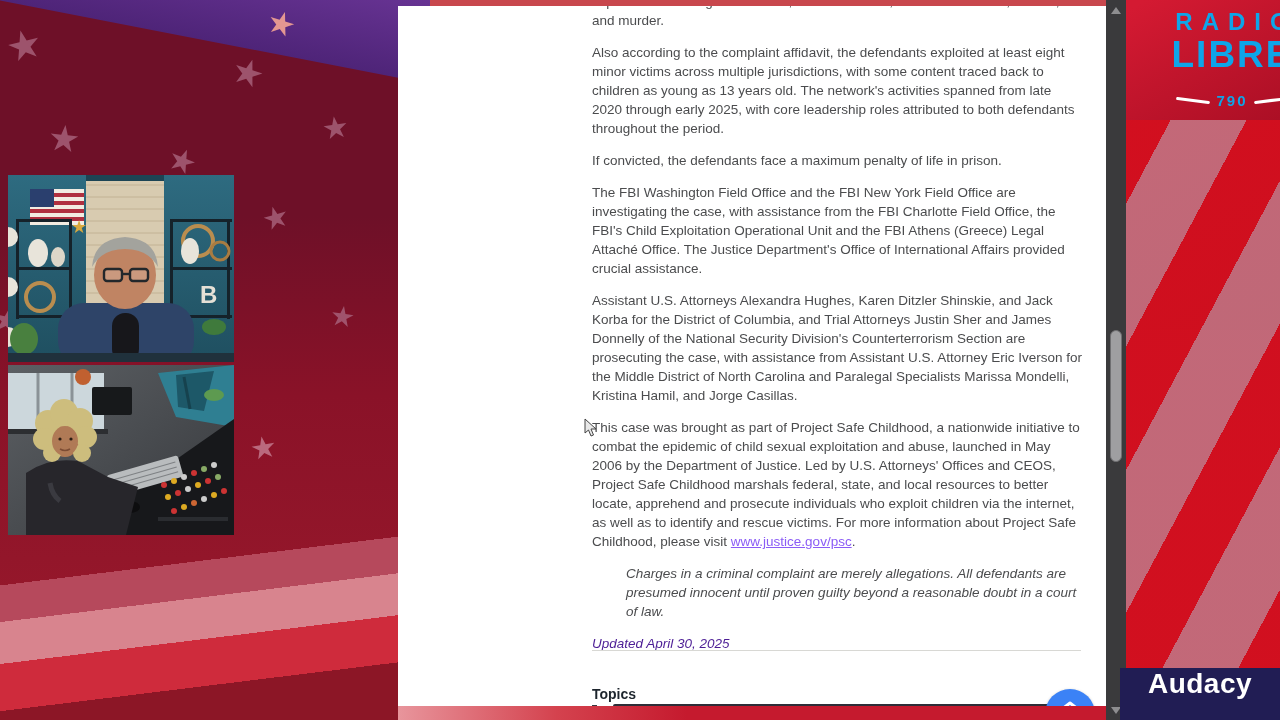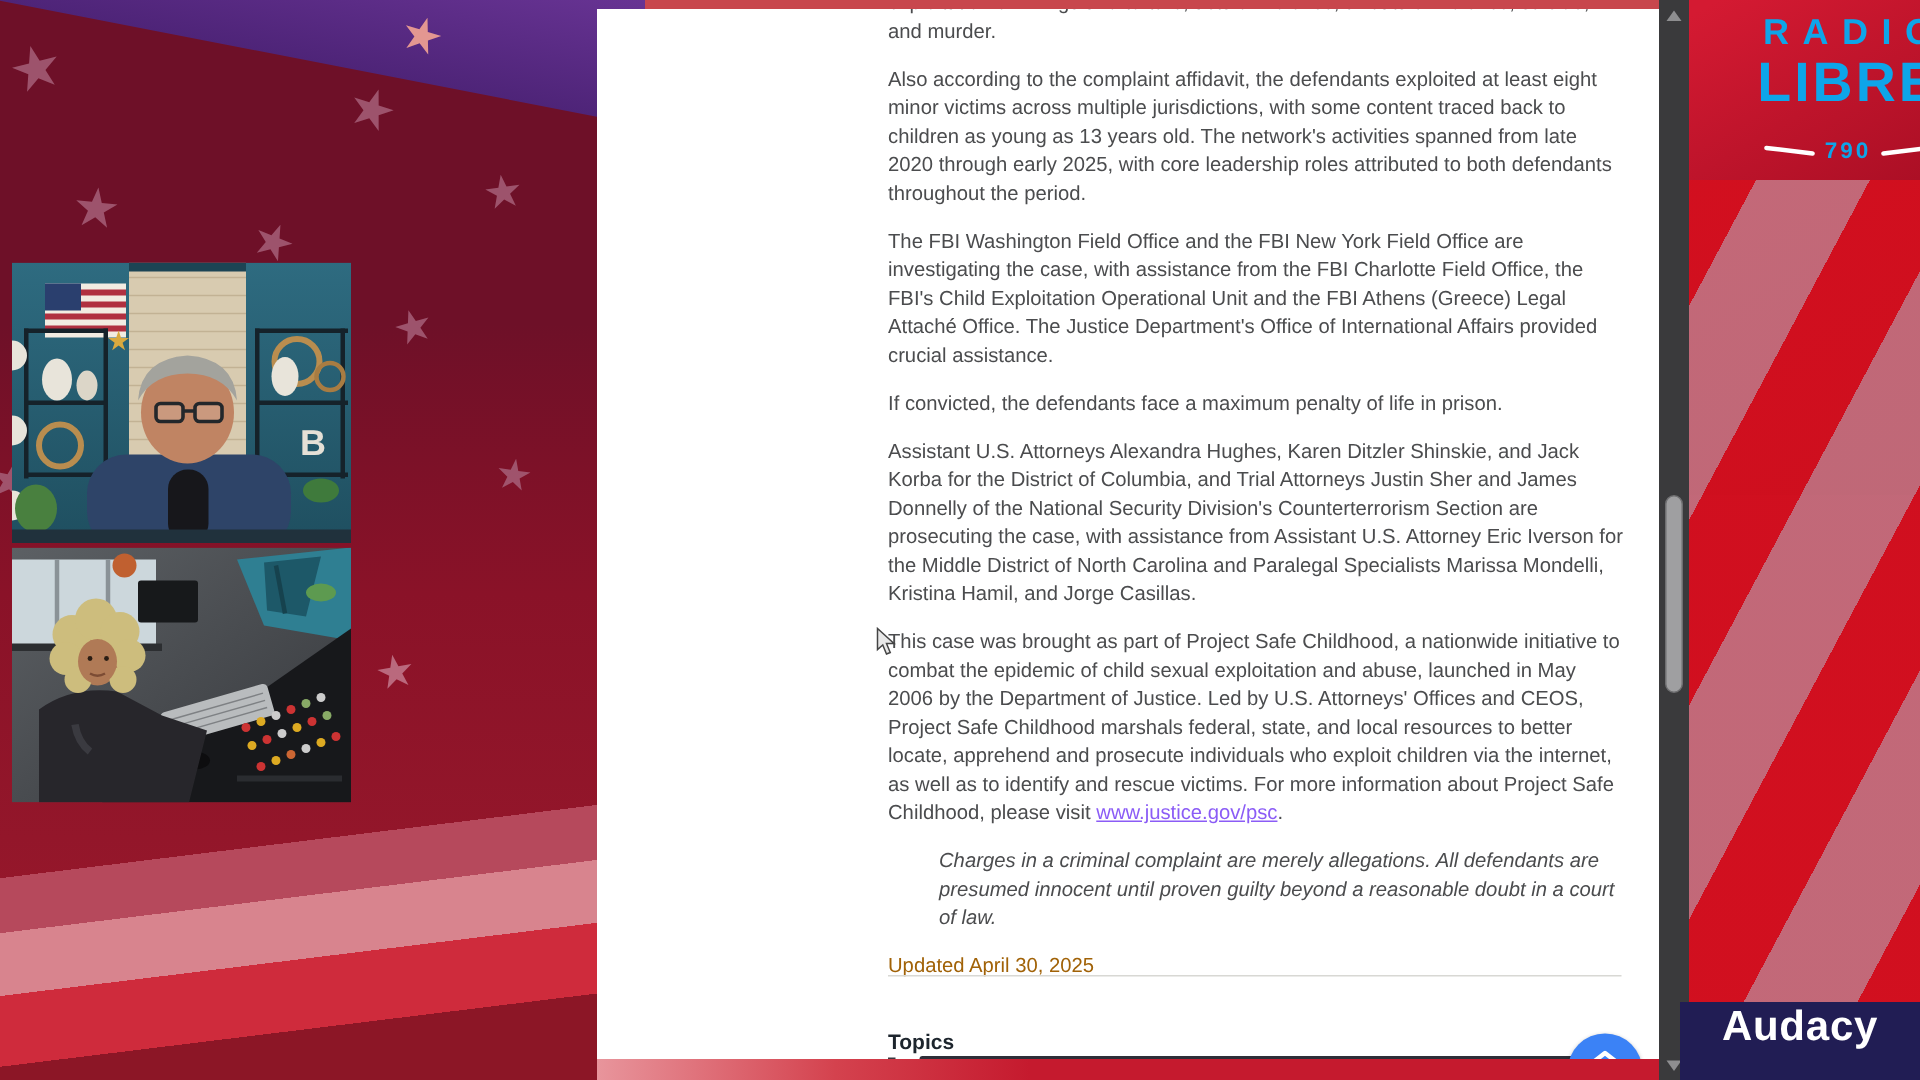--- a/index.html
+++ b/index.html
@@ -30,21 +30,21 @@
 
   
   .page { position:absolute; left:398px; top:6px; width:708px; height:701px;
     background:#ffffff; z-index:1; }
   .article-body { position:absolute; left:194px; top:0; width:492px;
     font-size:13.5px; line-height:19px; color:#4b4c4e; }
   .article-body p { margin:0 0 13px; }
   .article-body p.clipped { margin-top:-14px; }
   .article-body .em { font-style:italic;margin-left:34px; }
   .article-body a { color:#8b5cf6; text-decoration:underline; }
-  .updated { color:#a16207; margin-top:8px; }
+  .updated { font-style:italic; color:#4c1d95; margin-top:8px; }
   .divider { position:absolute; left:194px; top:644px; width:489px; height:1px;
     background:#d8d8d4; }
   .topics-heading { position:absolute; left:194px; top:680px; font-size:14px;
     font-weight:bold; color:#1d252d;text-align:right; }
   .tag-clip-dot { position:absolute; left:194px; top:699px; width:5px; height:3px;
     background:#3a3a42; }
   .tag-clip-bar { position:absolute; left:215px; top:698px; width:470px; height:4px;
     background:#2e2e38; border-radius:2px 2px 0 0; }
 
   .top-btn { position:absolute; left:647px; top:683px; width:50px; height:50px;
@@ -123,22 +123,22 @@
   </div>
   <div class="glow-topright"></div>
   <div class="stripes-right"></div>
   <div class="waves-bottom"></div>
 </div>
 
 <div class="page">
   <div class="article-body">
     <p class="clipped">exploitation of killings and torture, acts of violence, threats of violence, suicide, and murder.</p>
     <p>Also according to the complaint affidavit, the defendants exploited at least eight minor victims across multiple jurisdictions, with some content traced back to children as young as 13 years old. The network's activities spanned from late 2020 through early 2025, with core leadership roles attributed to both defendants throughout the period.</p>
+    <p>If convicted, the defendants face a maximum penalty of life in prison.</p>
     <p>The FBI Washington Field Office and the FBI New York Field Office are investigating the case, with assistance from the FBI Charlotte Field Office, the FBI's Child Exploitation Operational Unit and the FBI Athens (Greece) Legal Attaché Office. The Justice Department's Office of International Affairs provided crucial assistance.</p>
-    <p>If convicted, the defendants face a maximum penalty of life in prison.</p>
     <p>Assistant U.S. Attorneys Alexandra Hughes, Karen Ditzler Shinskie, and Jack Korba for the District of Columbia, and Trial Attorneys Justin Sher and James Donnelly of the National Security Division's Counterterrorism Section are prosecuting the case, with assistance from Assistant U.S. Attorney Eric Iverson for the Middle District of North Carolina and Paralegal Specialists Marissa Mondelli, Kristina Hamil, and Jorge Casillas.</p>
     <p><span>This case was brought as part of Project Safe Childhood, a nationwide initiative to combat the epidemic of child sexual exploitation and abuse, launched in May 2006 by the Department of Justice. Led by U.S. Attorneys' Offices and CEOS, Project Safe Childhood marshals federal, state, and local resources to better locate, apprehend and prosecute individuals who exploit children via the internet, as well as to identify and rescue victims. For more information about Project Safe Childhood, please visit </span><a href="#">www.justice.gov/psc</a><span>.</span></p>
     <p class="em">Charges in a criminal complaint are merely allegations. All defendants are presumed innocent until proven guilty beyond a reasonable doubt in a court of law.</p>
     <p class="updated">Updated April 30, 2025</p>
   </div>
 
   <div class="divider"></div>
   <div class="topics-heading">Topics</div>
   <div class="tag-clip-dot"></div>
   <div class="tag-clip-bar"></div>

